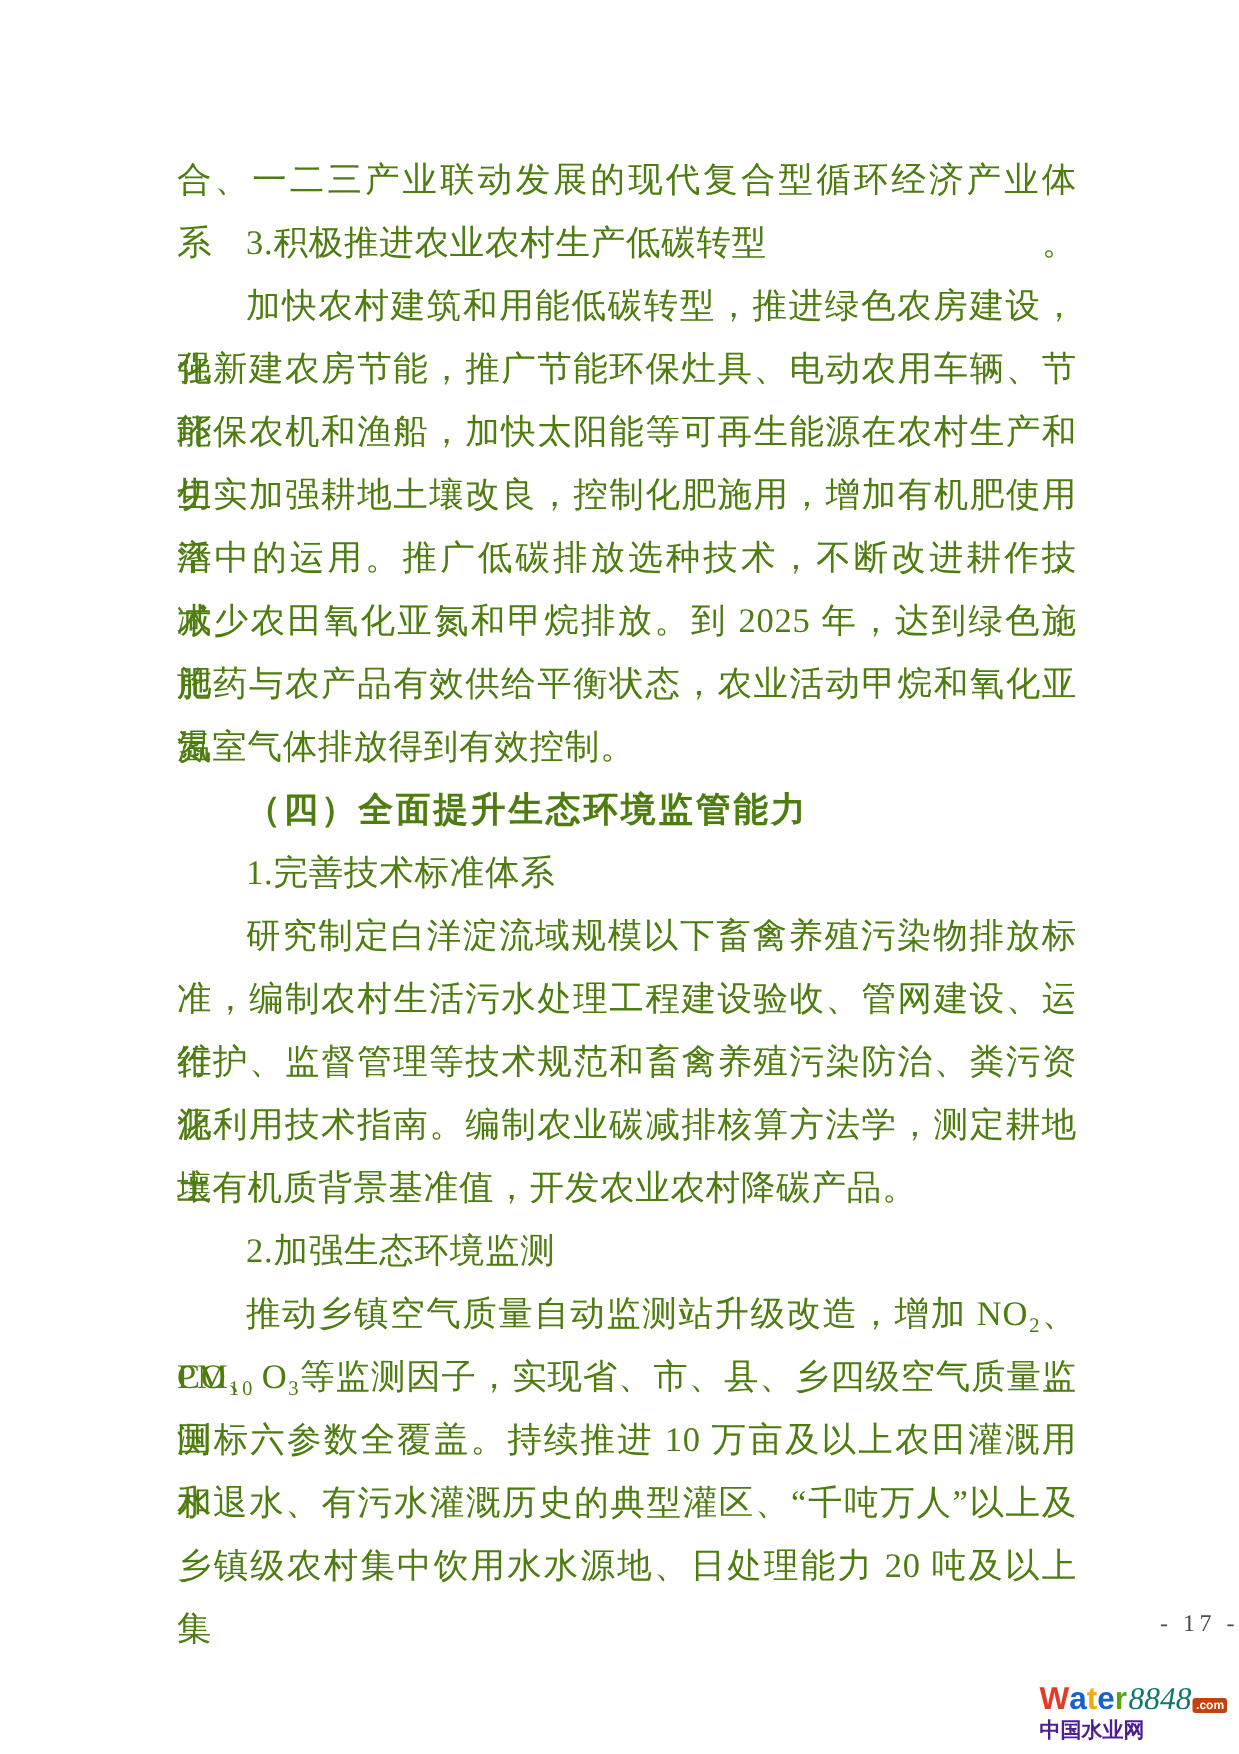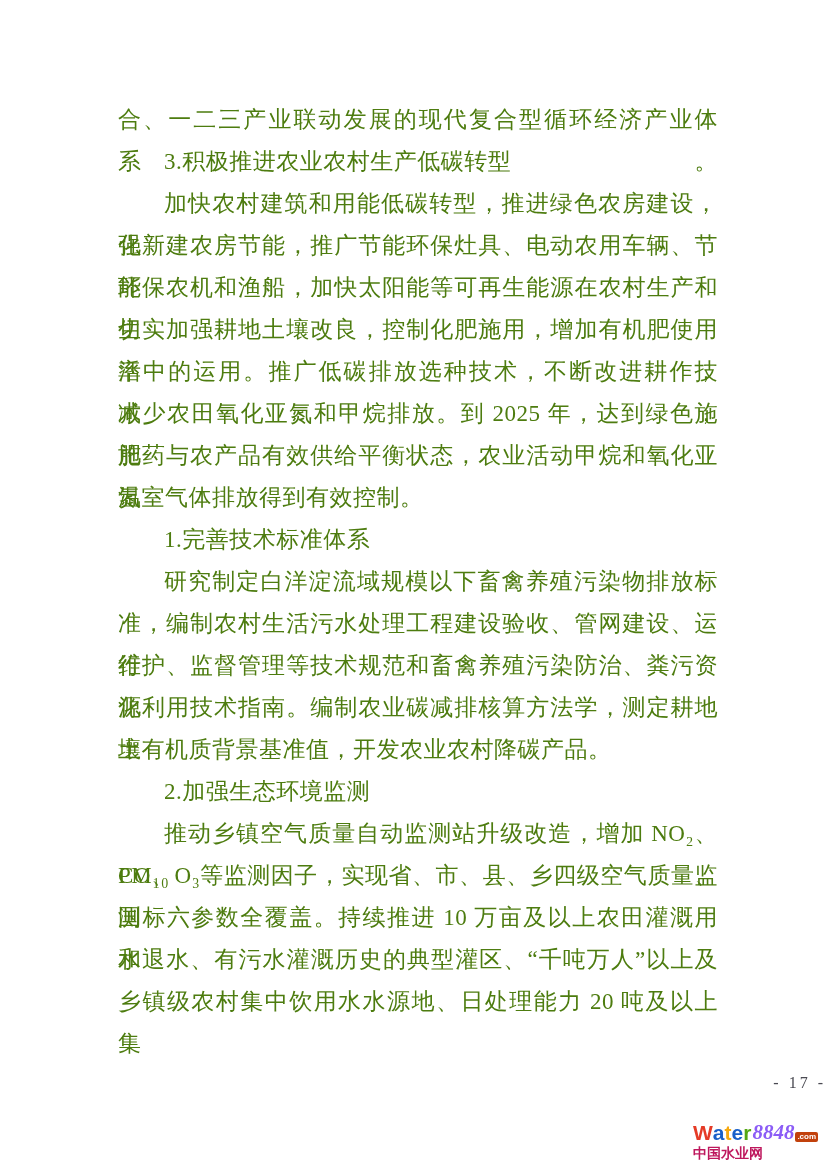--- a/index.html
+++ b/index.html
@@ -84,41 +84,41 @@
     letter-spacing: 0;
   }
   .lw-0 { color: #e53b26; }
   .lw-1 { color: #1960c8; }
   .lw-2 { color: #f6a90f; }
   .lw-3 { color: #1960c8; }
   .lw-4 { color: #54a712; }
   .logo-digits {
     font-family: "Liberation Serif", "DejaVu Serif", serif;
     font-style: italic;
-    font-weight: bold;
+    font-weight: normal;
     font-size: 21px;
-    color: #8b5cf6;
+    color: #0f766e;
     margin-left: 1px;
   }
   .logo-tld {
     display: inline-block;
     background: #c2410c;
     color: #ffffff;
     font-size: 8px;
     font-weight: bold;
     padding: 1px 2px;
     border-radius: 2px;
     margin-left: 1px;
     margin-bottom: 1px;
   }
   .logo-tagline {
     margin-top: 3px;
     font-size: 14px;
     font-weight: bold;
-    color: #be185d;
+    color: #4c1d95;
     width: 128px;
     display: flex;
     justify-content: space-between;
     letter-spacing: 0;
   }
 </style>
 </head>
 <body>
 
 <div class="page">
@@ -127,20 +127,21 @@
     <p class="fill">合、一二三产业联动发展的现代复合型循环经济产业体系。</p>
     <p class="indent">3.积极推进农业农村生产低碳转型</p>
     <p class="indent fill">加快农村建筑和用能低碳转型，推进绿色农房建设，强</p>
     <p class="fill">化新建农房节能，推广节能环保灶具、电动农用车辆、节能</p>
     <p class="fill">环保农机和渔船，加快太阳能等可再生能源在农村生产和生</p>
     <p class="fill">切实加强耕地土壤改良，控制化肥施用，增加有机肥使用率，</p>
     <p class="fill">活中的运用。推广低碳排放选种技术，不断改进耕作技术，</p>
     <p class="fill">减少农田氧化亚氮和甲烷排放。到 2025 年，达到绿色施肥</p>
     <p class="fill">施药与农产品有效供给平衡状态，农业活动甲烷和氧化亚氮</p>
     <p class="">温室气体排放得到有效控制。</p>
+    <p class="indent heading">（四）全面提升生态环境监管能力</p>
     <p class="indent">1.完善技术标准体系</p>
     <p class="indent fill">研究制定白洋淀流域规模以下畜禽养殖污染物排放标</p>
     <p class="fill">准，编制农村生活污水处理工程建设验收、管网建设、运行</p>
     <p class="fill">维护、监督管理等技术规范和畜禽养殖污染防治、粪污资源</p>
     <p class="fill">化利用技术指南。编制农业碳减排核算方法学，测定耕地土</p>
     <p class="">壤有机质背景基准值，开发农业农村降碳产品。</p>
     <p class="indent">2.加强生态环境监测</p>
     <p class="indent fill">推动乡镇空气质量自动监测站升级改造，增加 NO₂、PM₁₀、</p>
     <p class="fill">CO、O₃等监测因子，实现省、市、县、乡四级空气质量监测</p>
     <p class="fill">国标六参数全覆盖。持续推进 10 万亩及以上农田灌溉用水</p>

